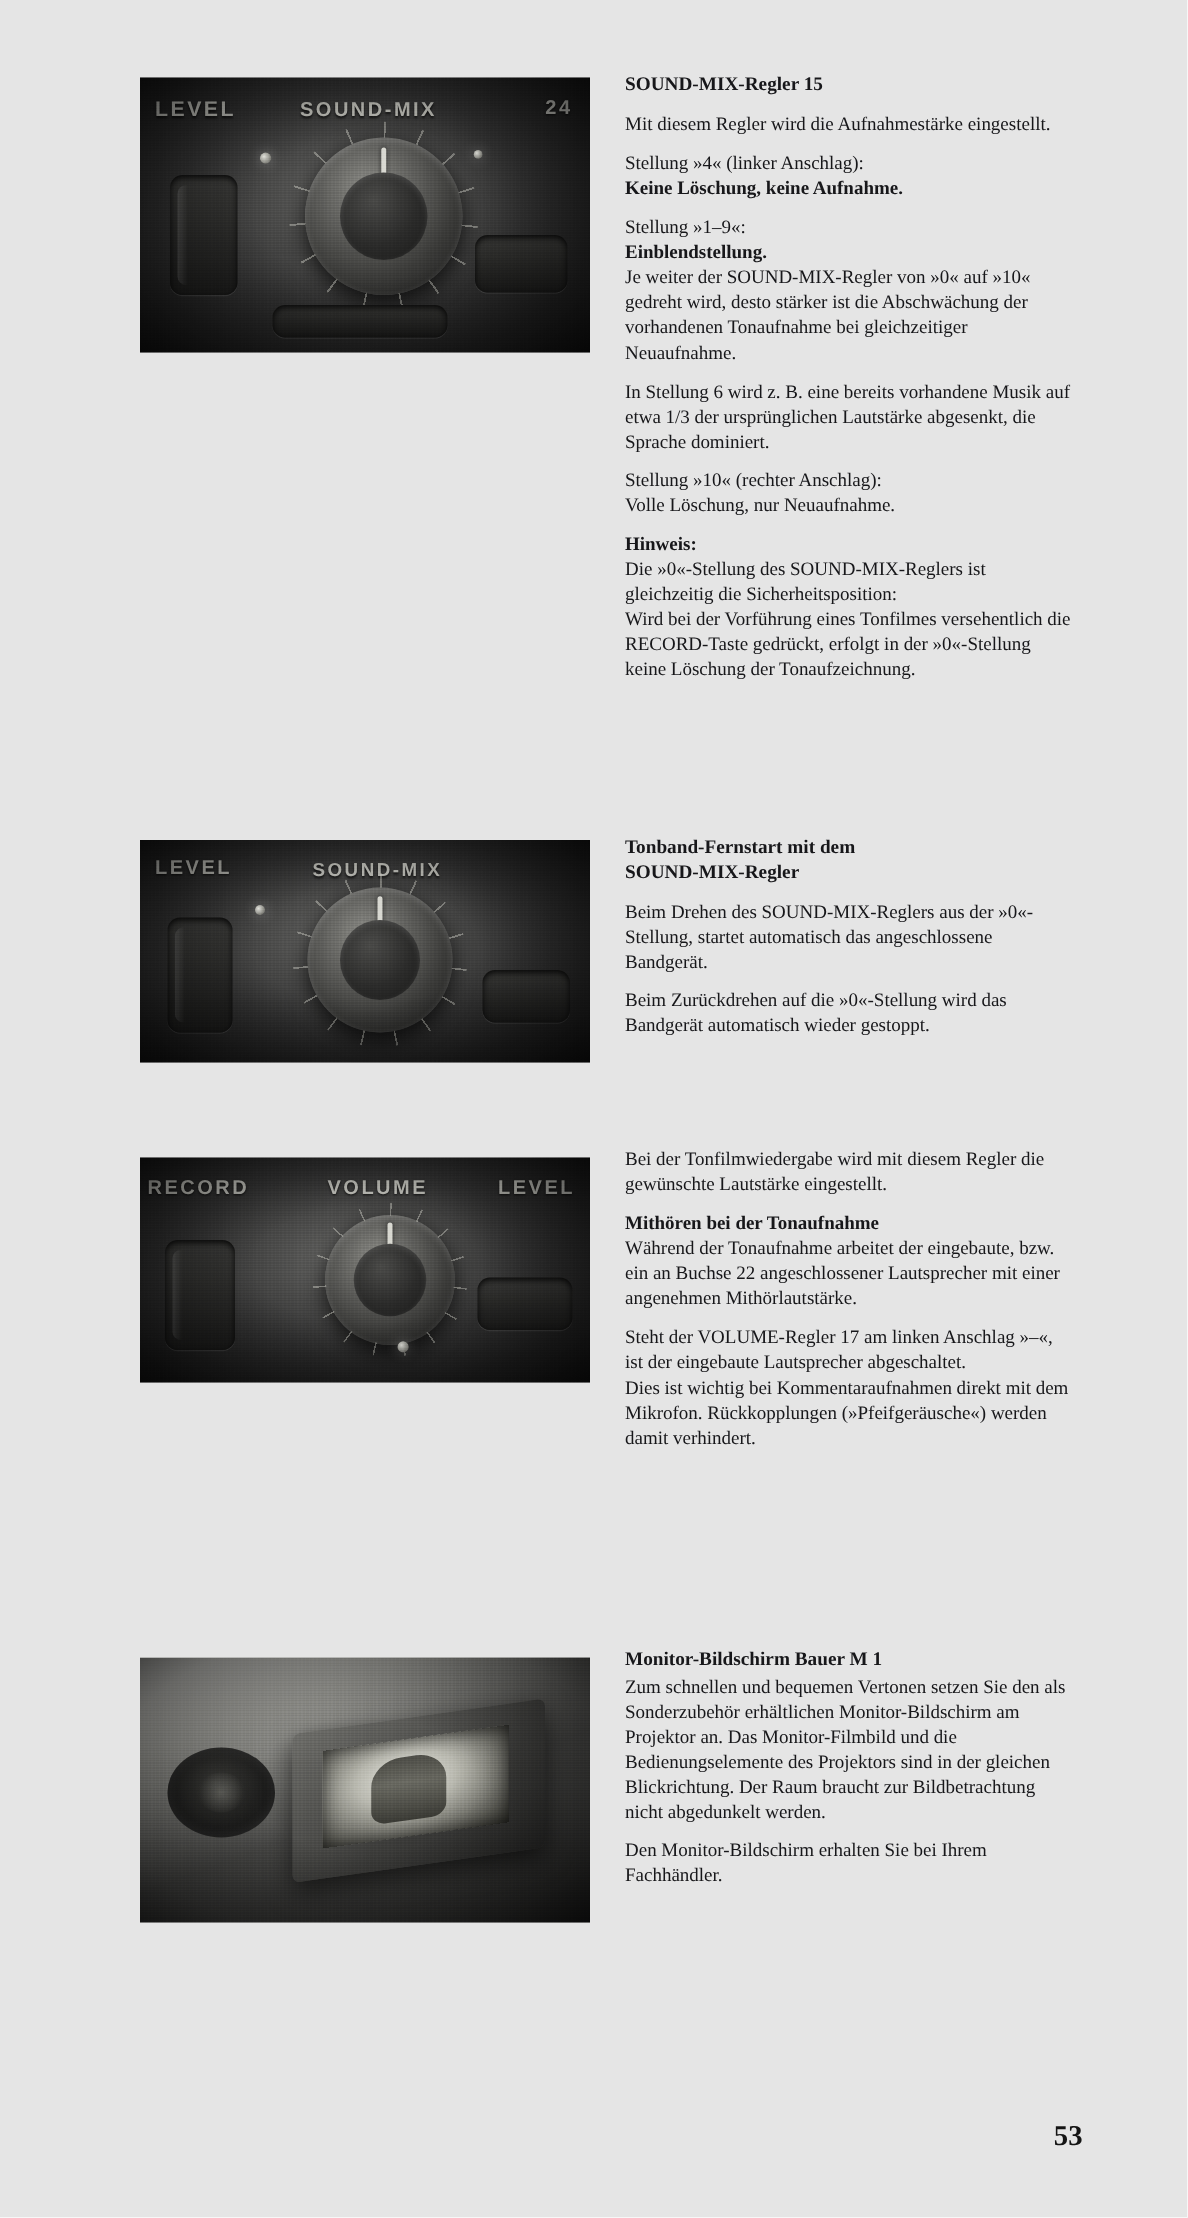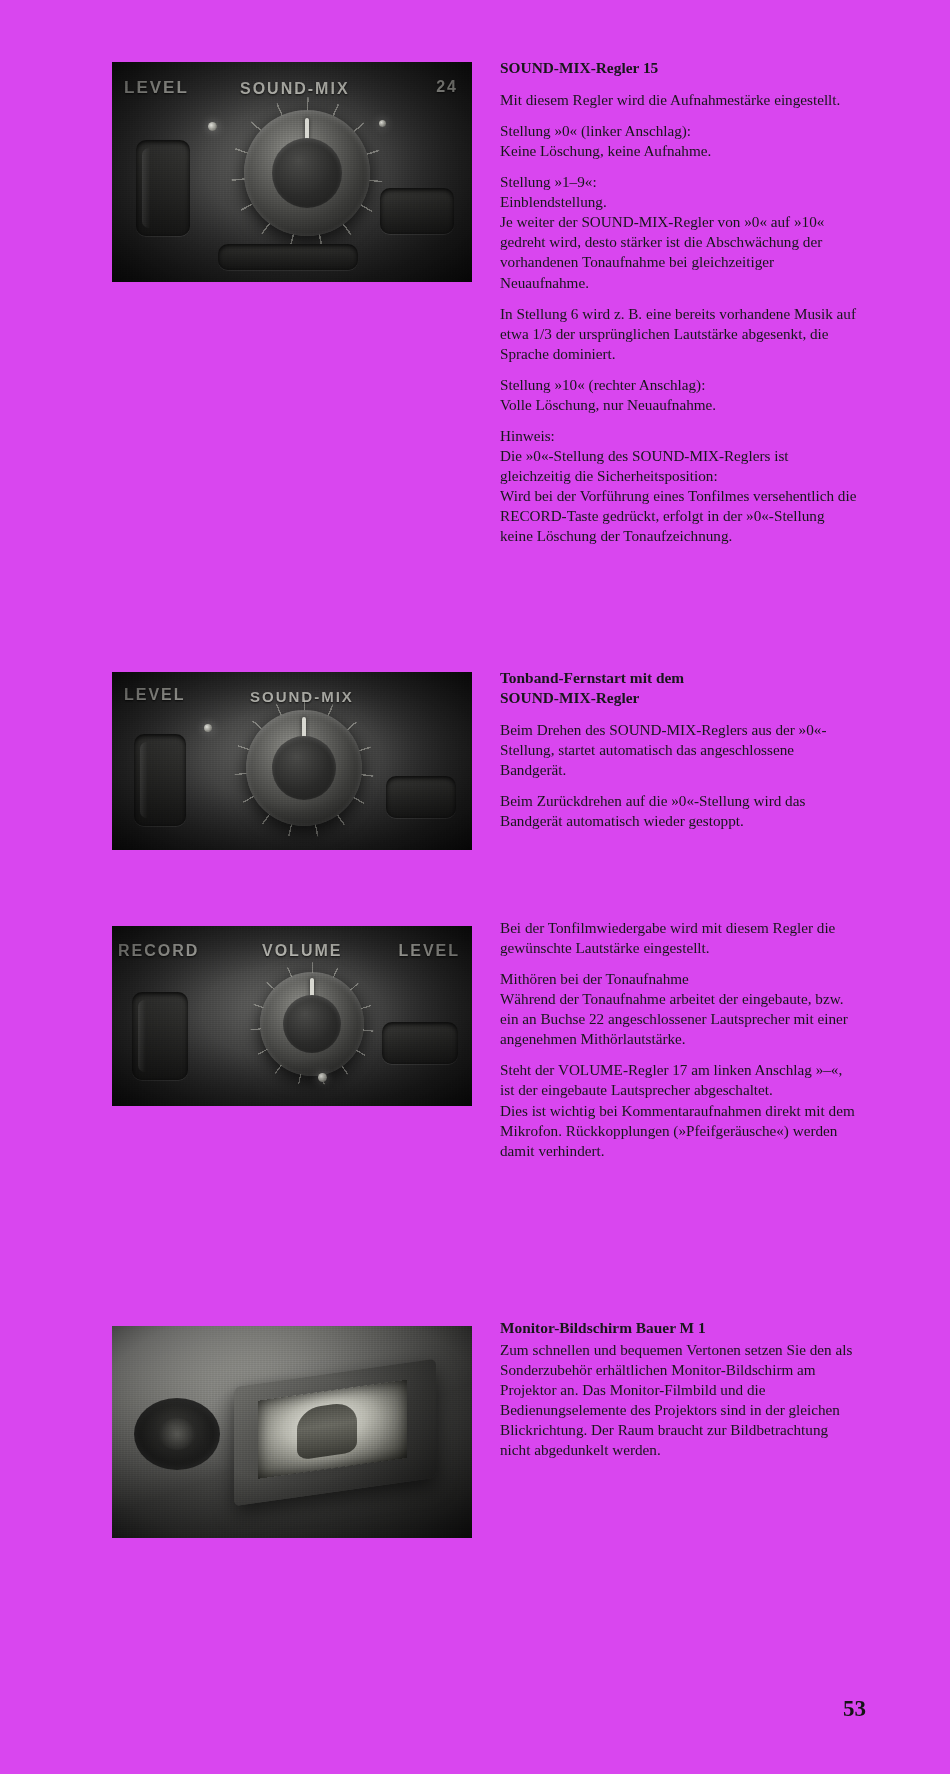--- a/index.html
+++ b/index.html
@@ -13,21 +13,21 @@
     position: relative;
     font-family: "Liberation Serif", serif;
     color: #1a1a1a;
     overflow: hidden;
   }
   .page {
     position: absolute;
     left: 0; top: 0;
     width: 950px;
     height: 1774px;
-    background: #d946ef;
+    background: #e5e5e5;
   }
 
   
   .photo {
     position: absolute;
     background: #2a2a2a;
     overflow: hidden;
   }
   .photo .grain {
     position: absolute;
@@ -182,21 +182,21 @@
   }
   .text-col p.tight {
     margin-bottom: 0;
   }
   h3.head {
     font-size: 15.4px;
     font-weight: bold;
     margin: 0 0 12px 0;
     line-height: 1.3;
   }
-  .b { font-weight: normal; }
+  .b { font-weight: bold; }
 
   .page-number {
     position: absolute;
     right: 84px;
     bottom: 52px;
     font-size: 23px;
     font-weight: bold;
     font-family: "Liberation Serif", serif;
     color: #141414;
   }
@@ -221,21 +221,21 @@
     <div class="slot" style="left:106px; bottom:12px; width:140px; height:26px;"></div>
     <div class="dot" style="left:96px; top:60px; width:9px; height:9px;"></div>
     <div class="dot" style="right:86px; top:58px; width:7px; height:7px;"></div>
     <div class="grain"></div>
     <div class="vignette"></div>
   </div>
 
   <div class="text-col" style="top:58px;">
     <h3 class="head">SOUND-MIX-Regler 15</h3>
     <p>Mit diesem Regler wird die Aufnahmestärke eingestellt.</p>
-    <p class="tight">Stellung »0« (linker Anschlag):</p>
+    <p class="tight">Stellung »4« (linker Anschlag):</p>
     <p class="b">Keine Löschung, keine Aufnahme.</p>
     <p class="tight">Stellung »1–9«:</p>
     <p class="b tight">Einblendstellung.</p>
     <p>Je weiter der SOUND-MIX-Regler von »0« auf »10« gedreht wird, desto stärker ist die Abschwächung der vorhandenen Tonaufnahme bei gleichzeitiger Neuaufnahme.</p>
     <p>In Stellung 6 wird z. B. eine bereits vorhandene Musik auf etwa 1/3 der ursprünglichen Lautstärke abgesenkt, die Sprache dominiert.</p>
     <p class="tight">Stellung »10« (rechter Anschlag):</p>
     <p>Volle Löschung, nur Neuaufnahme.</p>
     <p class="b tight">Hinweis:</p>
     <p class="tight">Die »0«-Stellung des SOUND-MIX-Reglers ist gleichzeitig die Sicherheitsposition:</p>
     <p>Wird bei der Vorführung eines Tonfilmes versehentlich die RECORD-Taste gedrückt, erfolgt in der »0«-Stellung keine Löschung der Tonaufzeichnung.</p>
@@ -296,17 +296,18 @@
         <div class="figure"></div>
       </div>
     </div>
     <div class="grain"></div>
     <div class="vignette"></div>
   </div>
 
   <div class="text-col" style="top:1318px;">
     <h3 class="head" style="margin-bottom:2px">Monitor-Bildschirm Bauer M 1</h3>
     <p>Zum schnellen und bequemen Vertonen setzen Sie den als Sonderzubehör erhältlichen Monitor-Bildschirm am Projektor an. Das Monitor-Filmbild und die Bedienungselemente des Projektors sind in der gleichen Blickrichtung. Der Raum braucht zur Bildbetrachtung nicht abgedunkelt werden.</p>
+    <p>Den Monitor-Bildschirm erhalten Sie bei Ihrem Fachhändler.</p>
   </div>
 
   <div class="page-number">53</div>
 
 </div>
 
 </body></html>

